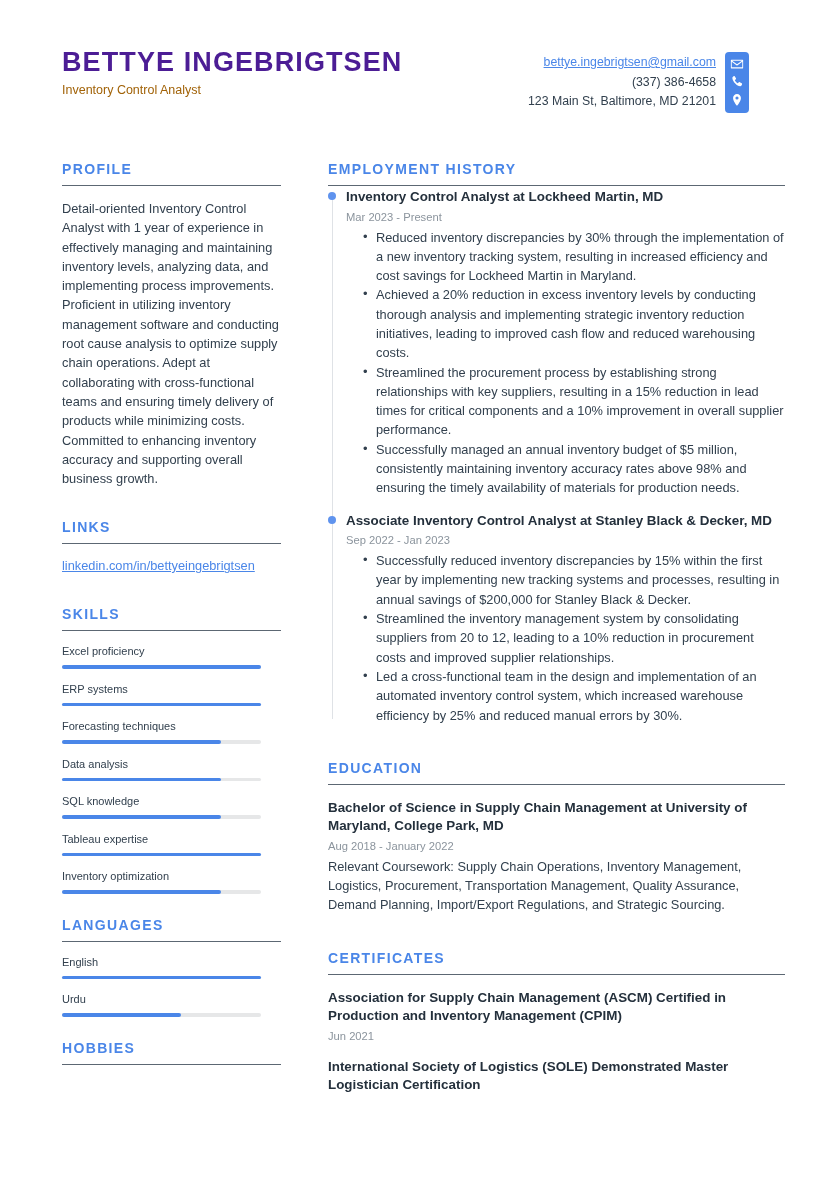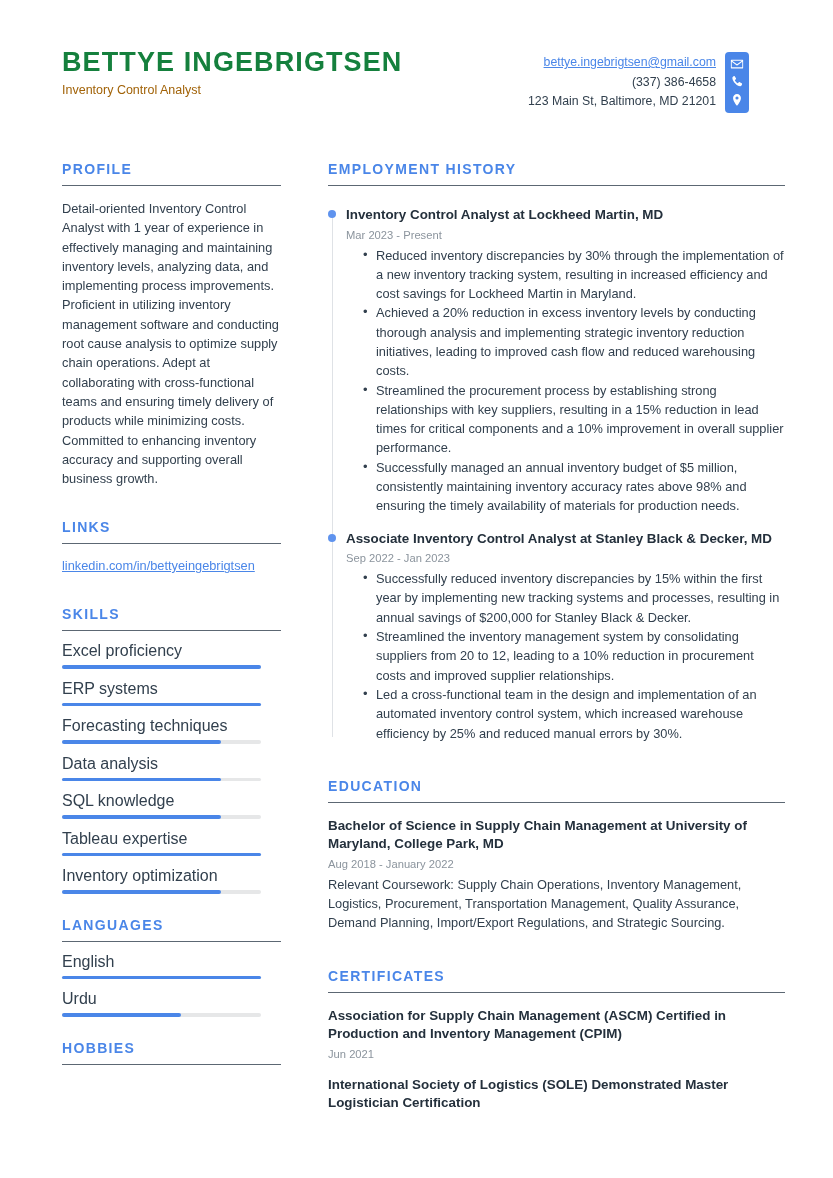--- a/index.html
+++ b/index.html
@@ -28,21 +28,21 @@
     position: absolute;
     left: 62px;
     top: 46px;
     right: 42px;
     height: 80px;
   }
   .name {
     font-size: 27px;
     font-weight: bold;
     letter-spacing: 1.1px;
-    color: #15803d;
+    color: #4c1d95;
     line-height: 32px;
     margin: 0;
     white-space: nowrap;
   }
   .job-title {
     font-size: 12.5px;
     color: #a16207;
     line-height: 17px;
     margin-top: 4px;
   }
@@ -123,21 +123,21 @@
   .link-item a {
     color: #4a86e8;
     text-decoration: underline;
     word-break: break-all;
     text-align: center;
   }
 
   
   .bar-item { margin-top: 11px; }
   .bar-label {
-    font-size: 16px;
+    font-size: 11px;
     line-height: 18px;
     color: #32404e;
     margin-bottom: 5px;
   }
   .bar-track {
     position: relative;
     height: 3.5px;
     border-radius: 2px;
     background: #e6e7e8;
     width: 199px;
@@ -145,21 +145,21 @@
   .bar-fill {
     position: absolute;
     left: 0; top: 0; bottom: 0;
     border-radius: 2px;
     background: #4a86e8;
   }
 
   
   .timeline {
     position: relative;
-    margin-top: 20px;
+    margin-top: 2px;
     padding-left: 18px;
   }
   .timeline::before {
     content: "";
     position: absolute;
     left: 3.5px;
     top: 6px;
     bottom: 6px;
     width: 1px;
     background: #dfe2e6;

